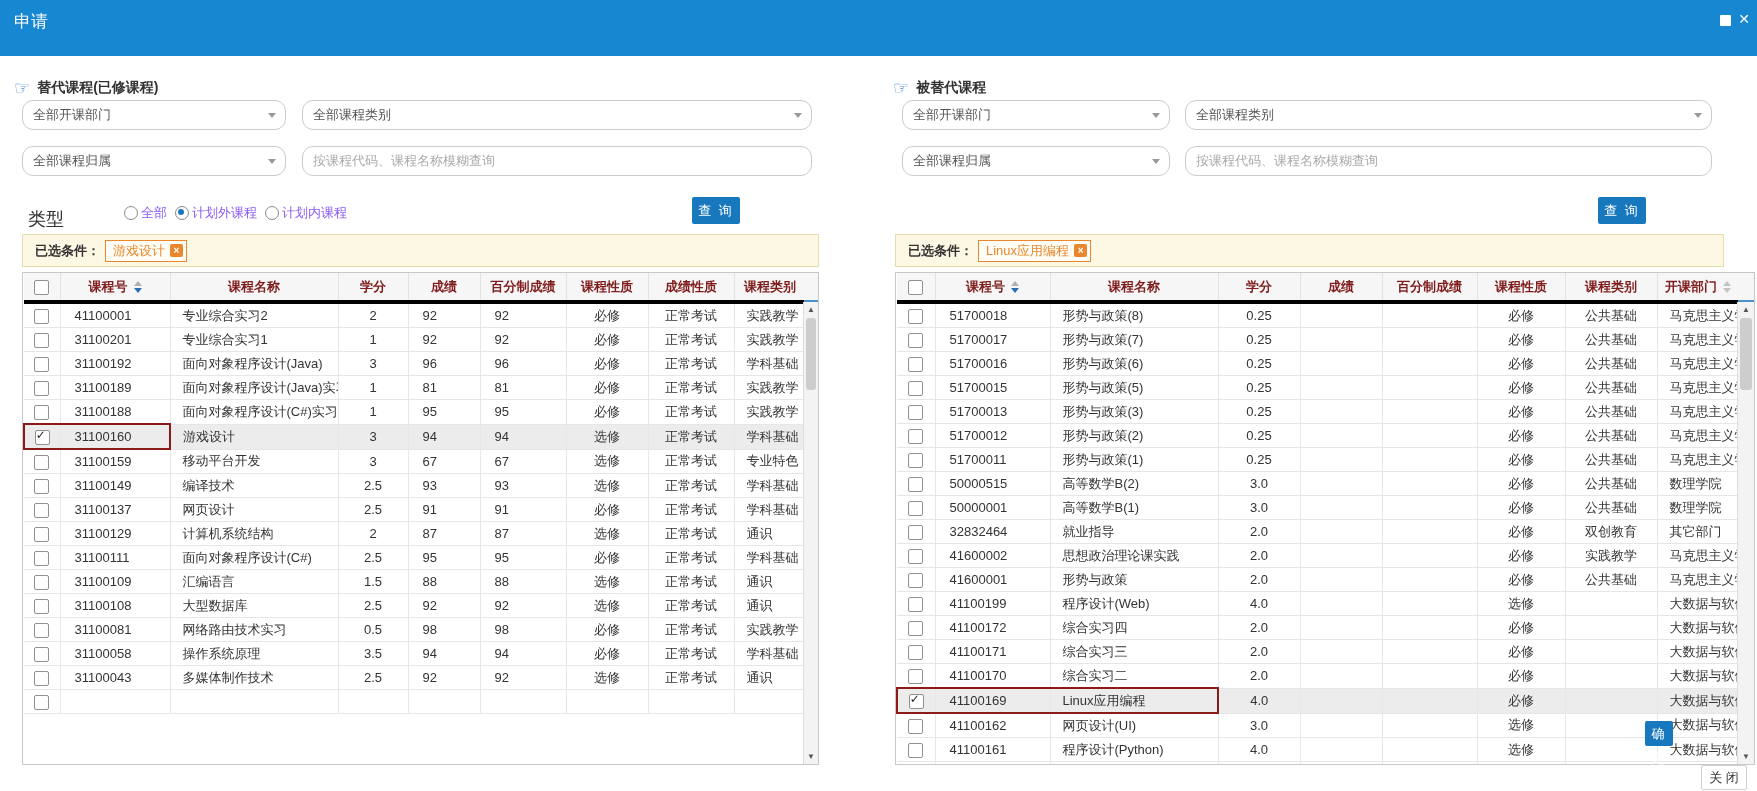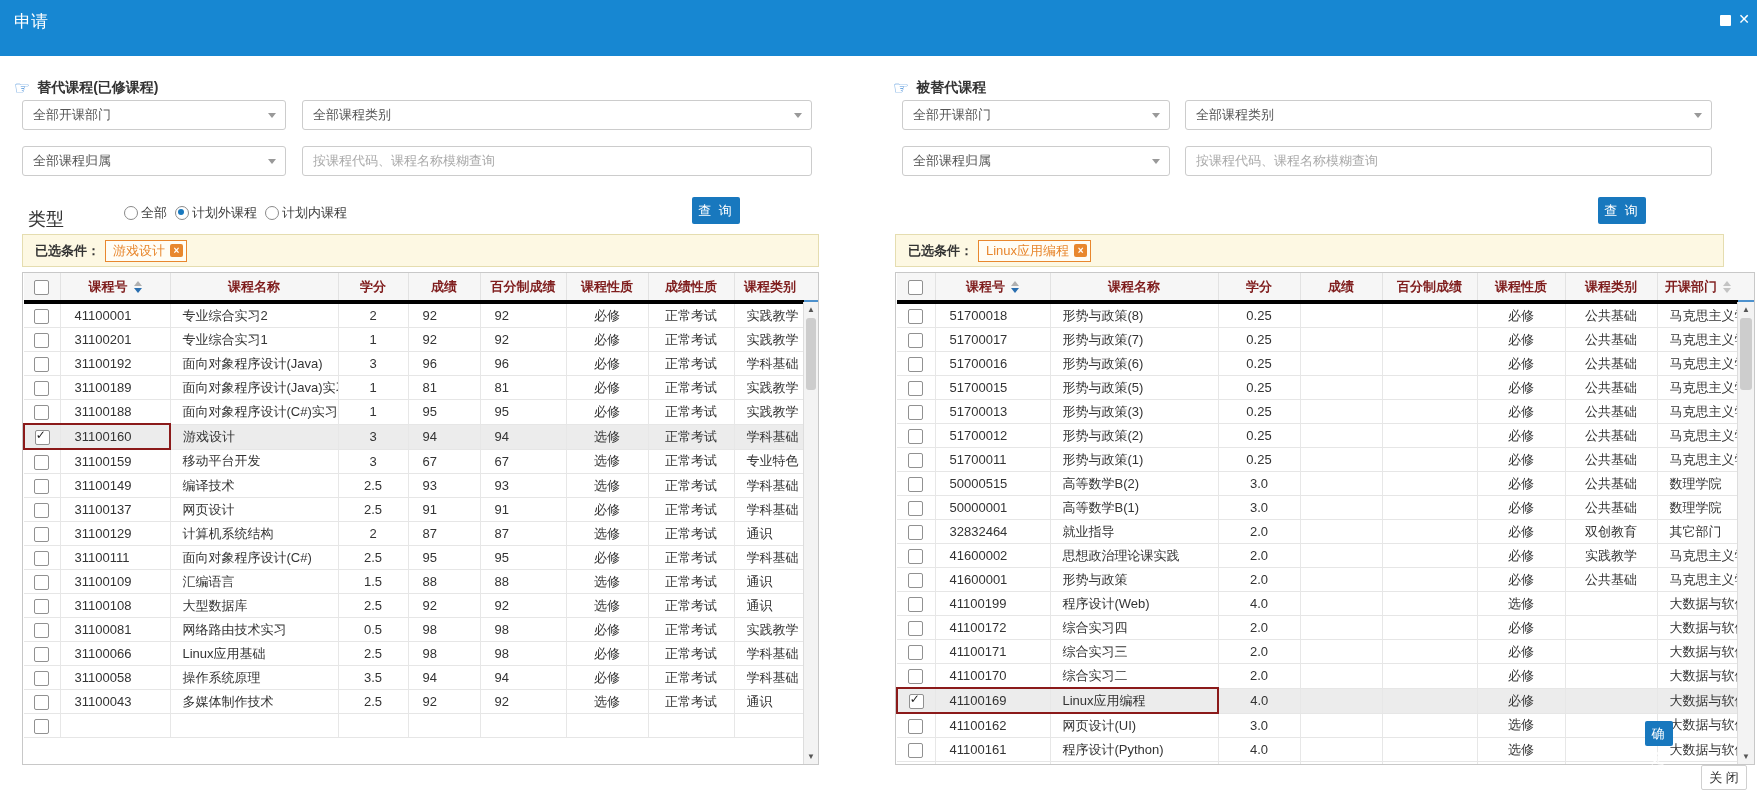--- a/index.html
+++ b/index.html
@@ -6,29 +6,29 @@
   body{width:1757px;height:791px;position:relative;overflow:hidden;background:#fff;
        font-family:"Liberation Sans","DejaVu Sans",sans-serif;color:#333}
   .titlebar{position:absolute;left:0;top:0;width:1757px;height:56px;background:#1787d2}
   .title-text{position:absolute;left:14px;top:10px;font-size:17px;color:#fff}
   .win-min{position:absolute;right:26px;top:15px;width:11px;height:11px;background:#fff;border-radius:1px}
   .win-close{position:absolute;right:7px;top:11px;color:#fff;font-size:14px;font-weight:bold}
 
   .sec-title{position:absolute;top:79px;font-size:14px;font-weight:bold;color:#333;display:flex;align-items:center;gap:7px}
   .hand{color:#4a90d9;font-size:18px;font-weight:normal;line-height:1}
 
-  .sel{position:absolute;height:30px;border:1px solid #ccc;border-radius:3px;background:#fff;
+  .sel{position:absolute;height:30px;border:1px solid #ccc;border-radius:11px;background:#fff;
        box-sizing:border-box;font-size:13px;color:#555;line-height:28px;padding:0 22px 0 10px;
        white-space:nowrap;overflow:hidden}
   .caret{position:absolute;right:9px;top:12px;width:0;height:0;border-left:4px solid transparent;
        border-right:4px solid transparent;border-top:5px solid #999}
   .ph{color:#aaa}
 
   .lbl{position:absolute;font-size:18px;color:#333}
-  .radios{position:absolute;left:116px;top:204px;display:flex;align-items:center;font-size:13px;color:#404040}
+  .radios{position:absolute;left:116px;top:204px;display:flex;align-items:center;font-size:13px;color:#8b5cf6}
   .radio{display:inline-block;width:12px;height:12px;border:1px solid #8a8a8a;border-radius:50%;
        margin:0 3px 0 8px;position:relative;background:#fff;vertical-align:-2px}
   .radio.on::after{content:"";position:absolute;left:2px;top:2px;width:6px;height:6px;border-radius:50%;background:#1878be}
 
   .btn{position:absolute;background:#1878be;color:#fff;font-size:13px;text-align:center;
        border-radius:2px;line-height:27px;height:27px;letter-spacing:2px}
   .btn-plain{position:absolute;background:#fff;border:1px solid #d0d0d0;color:#333;font-size:13px;
        text-align:center;border-radius:2px;box-sizing:border-box}
 
   .cond-bar{position:absolute;top:234px;height:33px;background:#fdf8e3;border:1px solid #e5ddb0;
@@ -294,31 +294,20 @@
             <td>网络路由技术实习</td>
             <td>0.5</td>
             <td>98</td>
             <td>98</td>
             <td>必修</td>
             <td>正常考试</td>
             <td>实践教学</td>
           </tr>
           <tr>
             <td><span class="cb"></span></td>
-            <td>31100066</td>
-            <td>Linux应用基础</td>
-            <td>2.5</td>
-            <td>98</td>
-            <td>98</td>
-            <td>必修</td>
-            <td>正常考试</td>
-            <td>学科基础</td>
-          </tr>
-          <tr>
-            <td><span class="cb"></span></td>
             <td>31100058</td>
             <td>操作系统原理</td>
             <td>3.5</td>
             <td>94</td>
             <td>94</td>
             <td>必修</td>
             <td>正常考试</td>
             <td>学科基础</td>
           </tr>
           <tr>

